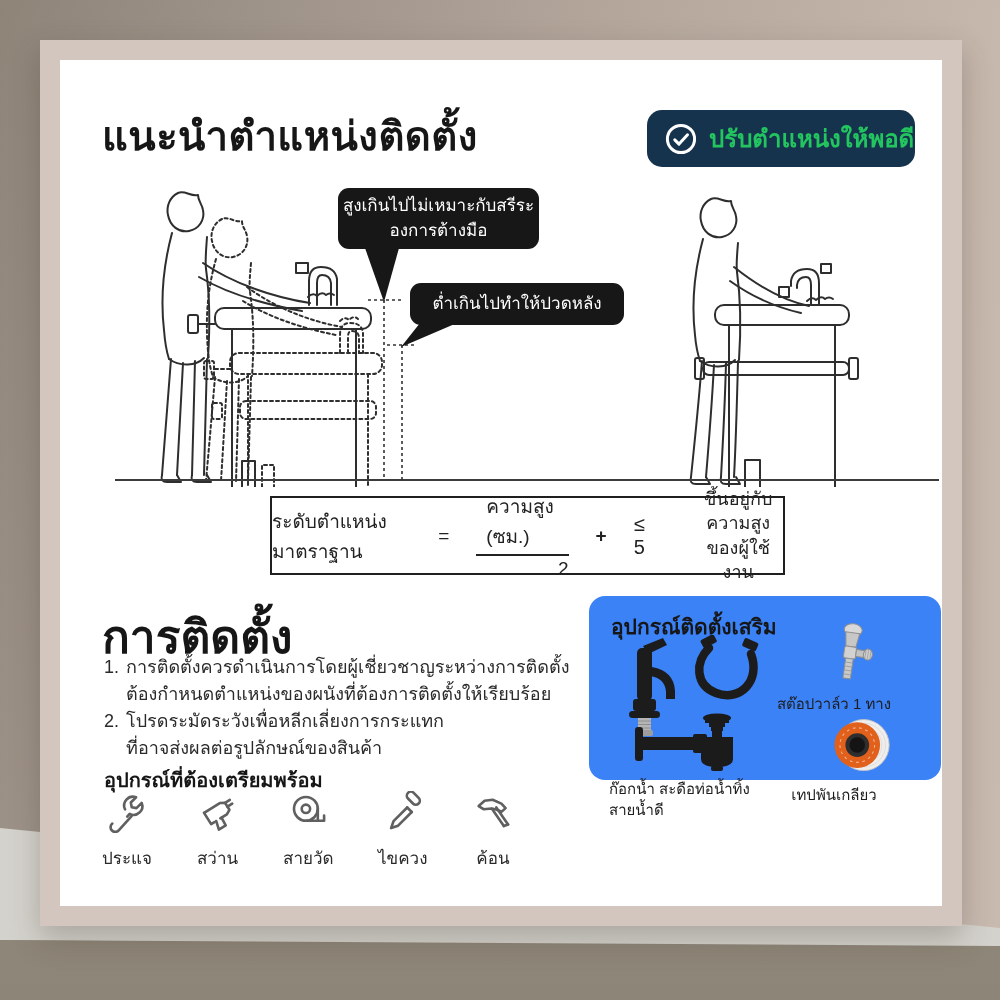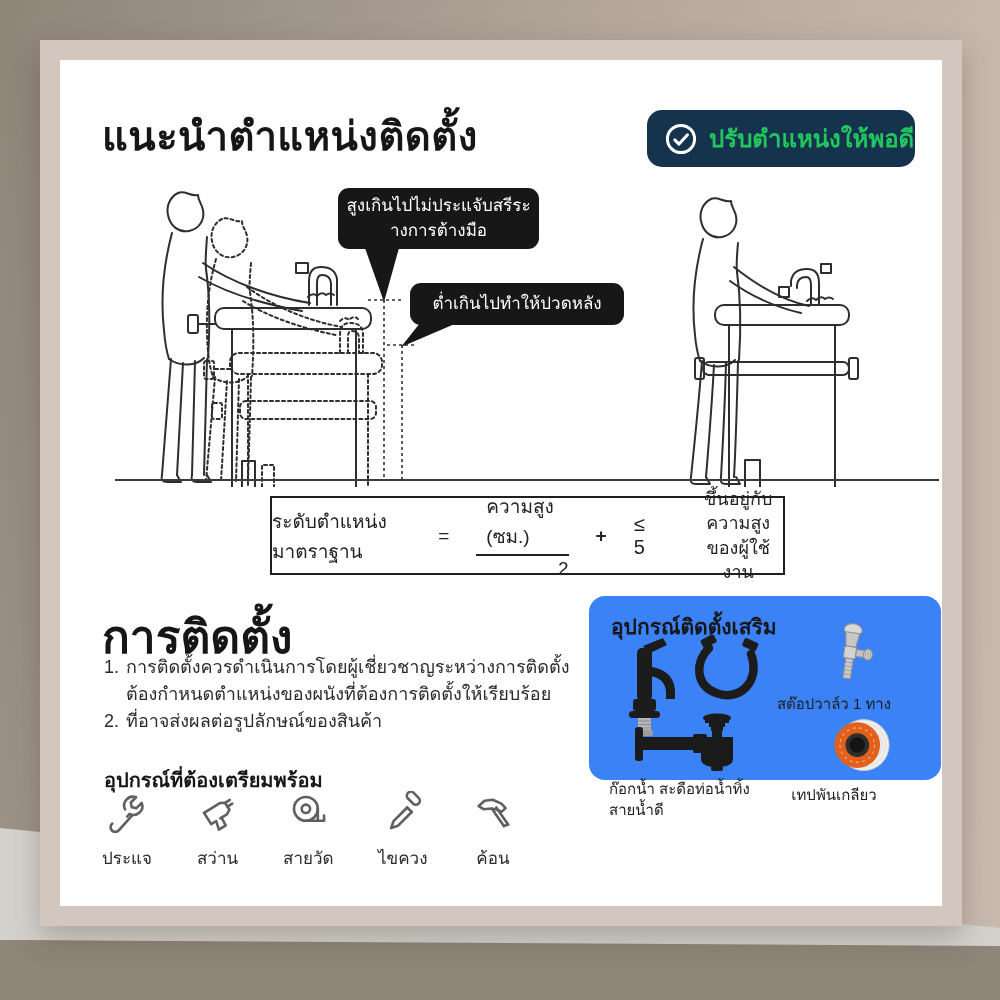--- a/index.html
+++ b/index.html
@@ -166,22 +166,22 @@
           <path d="M277 133 V313"></path>
             <path d="M261 133 H294"></path>
           <path d="M295 178 V313"></path>
             <path d="M280 178 H309"></path>
         </g>
         <polygon points="258,81 277,135 292,81" fill="#171717"></polygon>
         <polygon points="313,156 294,180 350,156" fill="#171717"></polygon>
       </svg>
 
       <div class="abs callout" style="left:278px;top:128px;width:201px;height:61px;">
-        <div>สูงเกินไปไม่ประแจับสรีระ</div>
-        <div>างการต้างมือ</div>
+        <div>สูงเกินไปไม่เหมาะกับสรีระ</div>
+        <div>องการต้างมือ</div>
       </div>
       <div class="abs callout" style="left:350px;top:223px;width:214px;height:42px;">
         <div>ต่ำเกินไปทำให้ปวดหลัง</div>
       </div>
 
       <div class="abs formula">
         <span>ระดับตำแหน่งมาตราฐาน</span>
         <span>=</span>
         <span class="frac">
           <span class="num">ความสูง (ซม.)</span>
@@ -201,20 +201,21 @@
         <div class="li">
           <span class="num">1.</span>
           <div>
             <div>การติดตั้งควรดำเนินการโดยผู้เชี่ยวชาญระหว่างการติดตั้ง</div>
             <div>ต้องกำหนดตำแหน่งของผนังที่ต้องการติดตั้งให้เรียบร้อย</div>
           </div>
         </div>
         <div class="li">
           <span class="num">2.</span>
           <div>
+            <div>โปรดระมัดระวังเพื่อหลีกเลี่ยงการกระแทก</div>
             <div>ที่อาจส่งผลต่อรูปลักษณ์ของสินค้า</div>
           </div>
         </div>
       </div>
 
       <div class="abs tools-heading">อุปกรณ์ที่ต้องเตรียมพร้อม</div>
 
       <div class="abs tools-row">
         <div class="tool">
           <span>

